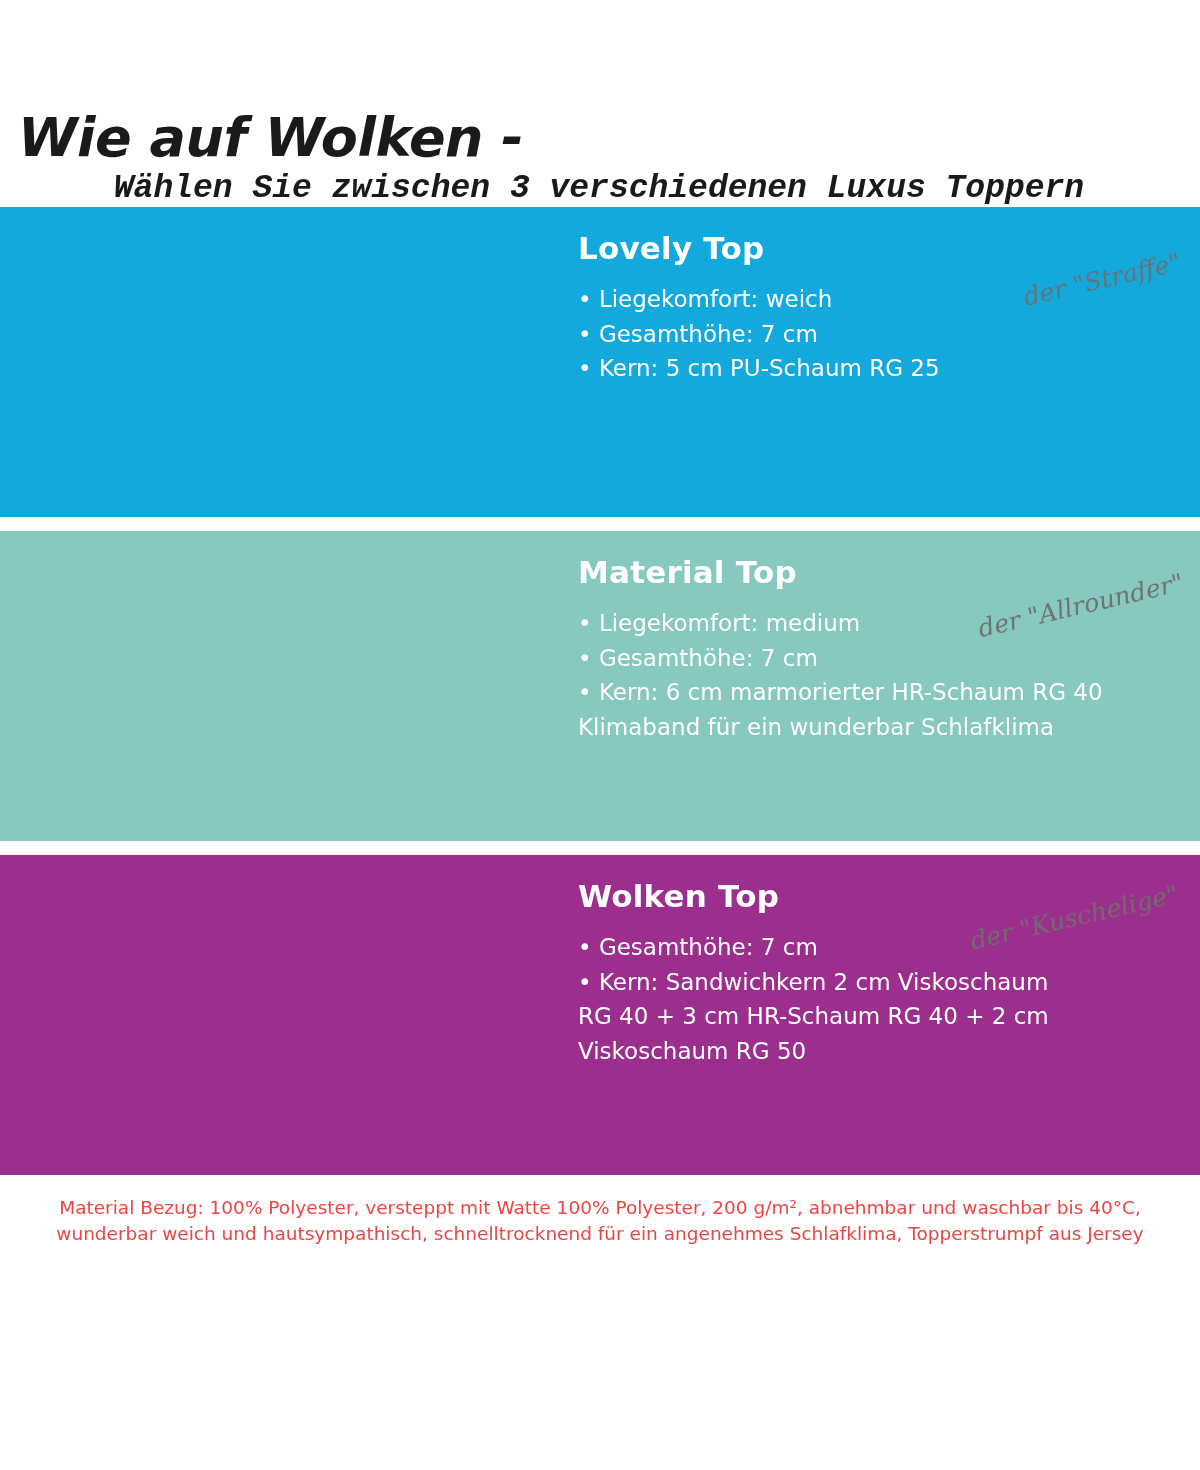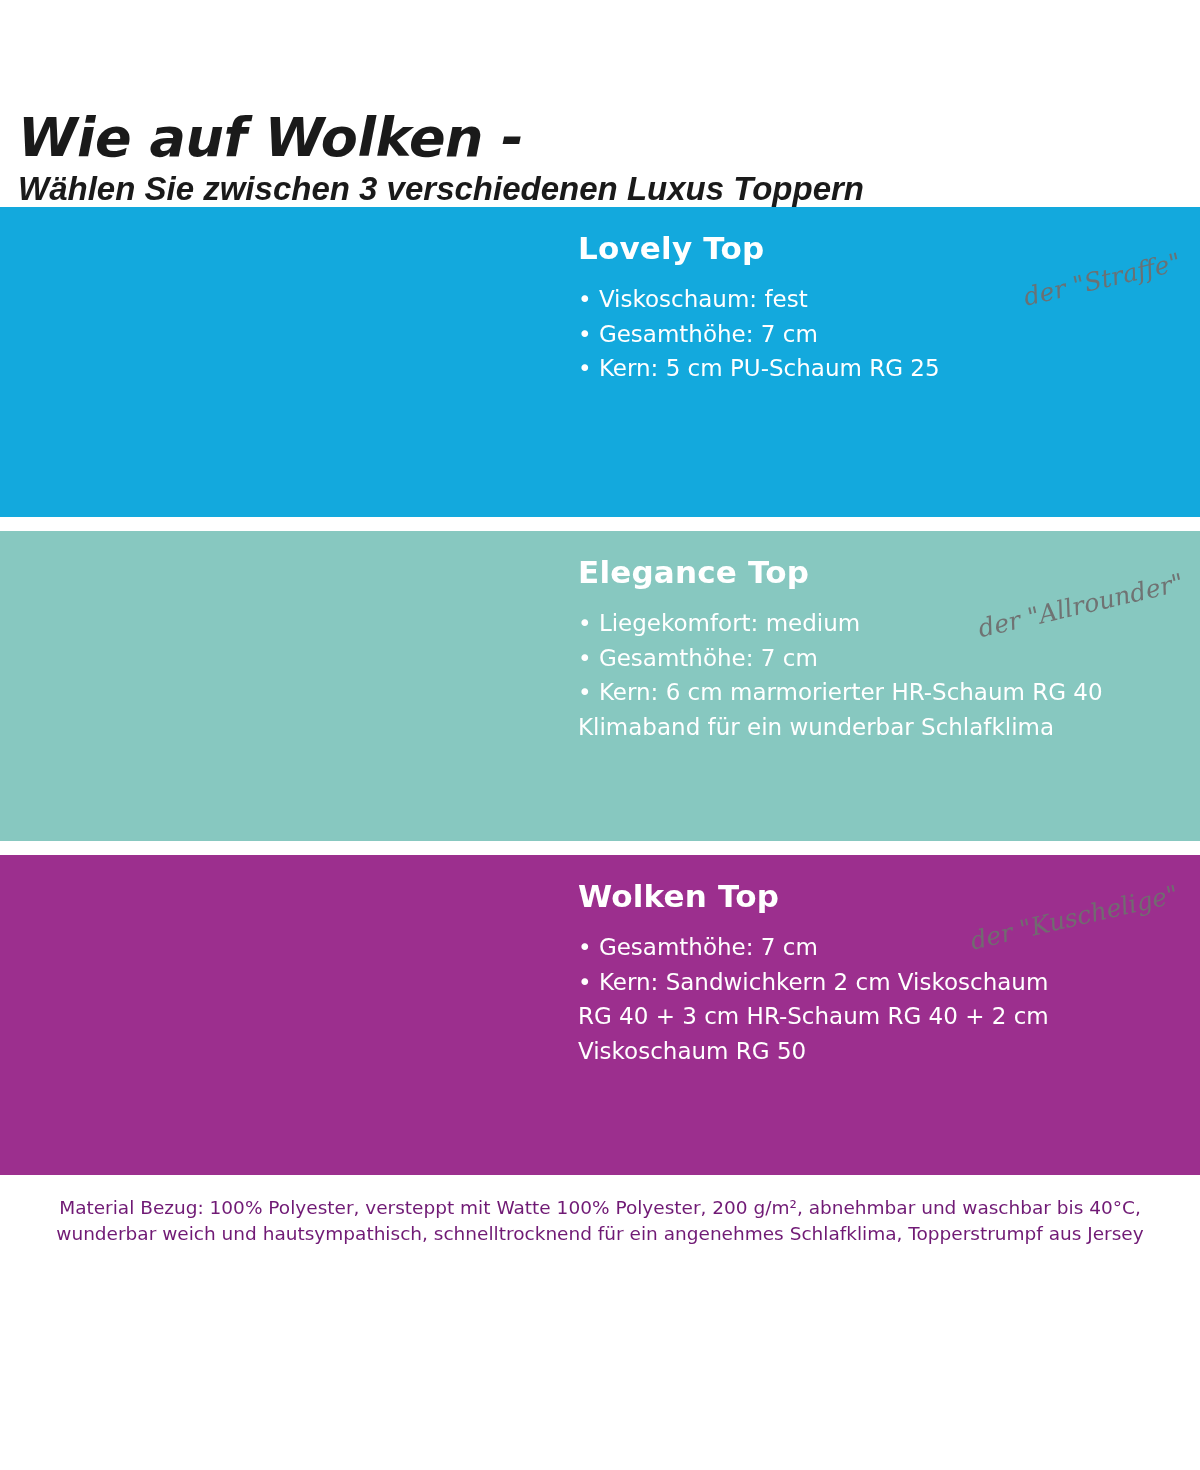--- a/index.html
+++ b/index.html
@@ -32,28 +32,28 @@
     font-family: "DejaVu Sans", "Liberation Sans", sans-serif;
     font-style: italic;
     font-weight: bold;
     font-size: 54px;
     line-height: 1.05;
     letter-spacing: -0.5px;
     color: #1a1a1a;
     margin: 0 0 4px 0;
   }
   .headline-sub {
-    font-family: Liberation Sans, sans-serif;
+    font-family: Liberation Mono, monospace;
     font-style: italic;
     font-weight: bold;
     font-size: 33px;
     line-height: 1.1;
     color: #1a1a1a;
     margin: 0;
-    text-align: left;
+    text-align: center;
     padding-right: 2px;
   }
 
   
   .product {
     position: relative;
     display: flex;
     align-items: flex-start;
     box-sizing: border-box;
     margin: 0 0 14px 0;
@@ -117,21 +117,21 @@
   .lovely   .tagline { top: 58px; right: 18px; }
   .elegance .tagline { top: 60px; right: 14px; }
   .glamour  .tagline { top: 48px; right: 20px; }
 
   
   .footer {
     padding: 6px 40px 0 40px;
     text-align: center;
     font-size: 18.5px;
     line-height: 1.38;
-    color: #701a75;
+    color: #ef4444;
   }
 
   
   .topper {
     position: absolute;
     inset: 0;
   }
   .topper svg { display: block; width: 100%; height: 100%; }
 </style>
 </head>
@@ -187,21 +187,21 @@
             <path d="M200,136 q30,-12 58,-2"></path>
             <path d="M400,96 q26,10 46,22"></path>
             <path d="M350,66 q26,10 46,22"></path>
           </g>
         </svg>
       </div>
     </div>
     <div class="info">
       <div class="product-title">Lovely Top</div>
       <ul class="bullets">
-        <li>Viskoschaum: fest</li>
+        <li>Liegekomfort: weich</li>
         <li>Gesamthöhe: 7 cm</li>
         <li>Kern: 5 cm PU-Schaum RG 25</li>
       </ul>
       <div class="tagline">der "Straffe"</div>
     </div>
   </div>
 
   <div class="product elegance">
     <div class="photo-wrap">
       <div class="topper">
@@ -249,21 +249,21 @@
             <path d="M282,106 q34,-14 64,-3"></path>
             <path d="M112,90 q28,-12 54,-2"></path>
             <path d="M192,130 q30,-12 58,-2"></path>
             <path d="M392,90 q26,10 46,22"></path>
             <path d="M342,60 q26,10 46,22"></path>
           </g>
         </svg>
       </div>
     </div>
     <div class="info">
-      <div class="product-title">Elegance Top</div>
+      <div class="product-title">Material Top</div>
       <ul class="bullets">
         <li>Liegekomfort: medium</li>
         <li>Gesamthöhe: 7 cm</li>
         <li>Kern: 6 cm marmorierter HR-Schaum RG 40</li>
         <li class="nobullet">Klimaband für ein wunderbar Schlafklima</li>
       </ul>
       <div class="tagline">der "Allrounder"</div>
     </div>
   </div>
 

